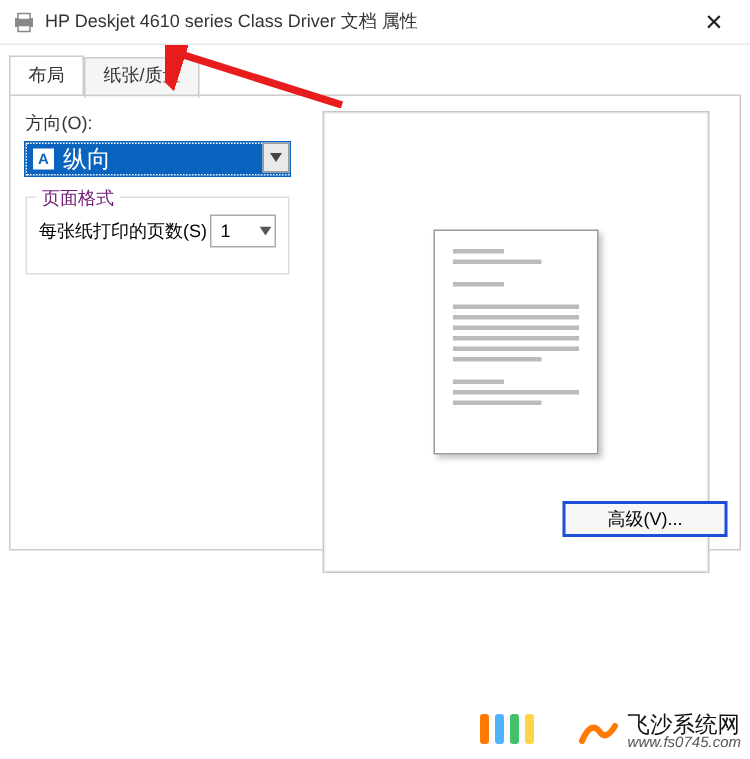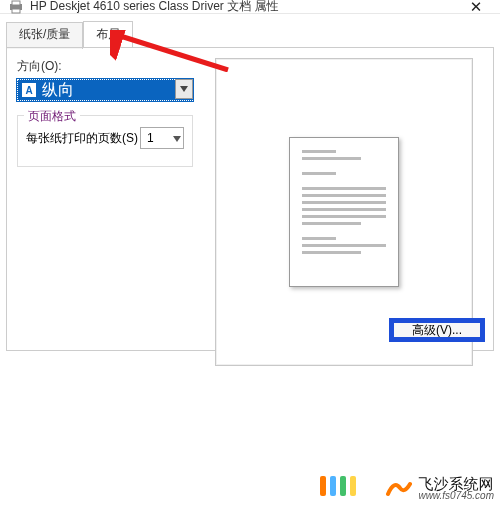--- a/index.html
+++ b/index.html
@@ -7,21 +7,21 @@
     margin: 0;
     width: 500px;
     height: 506px;
     font-family: "Microsoft YaHei", "Segoe UI", sans-serif;
     font-size: 12px;
     background: #fff;
     position: relative;
     overflow: hidden;
   }
   .titlebar {
-    height: 14px;
+    height: 30px;
     display: flex;
     align-items: center;
     padding: 0 4px 0 8px;
     background: #fff;
     border-bottom: 1px solid #e8e8e8;
   }
   .titlebar .icon { margin-right: 6px; display:flex; }
   .titlebar .title { flex: 1; font-size: 12px; color: #333; }
   .titlebar .close {
     width: 40px; height: 28px;
@@ -142,22 +142,22 @@
   .page .ln { height:3px; background:#bbb; margin-bottom:4px; }
   .page .ln.s { width:40%; }
   .page .ln.m { width:70%; }
   .page .ln.l { width:100%; }
   .page .sp { height:8px; }
   .adv-btn {
     position: absolute;
     right: 8px;
     bottom: 8px;
     height: 24px;
-    padding: 0 18px;
-    border: 5px solid #1d4ed8;
+    padding: 0 28px;
+    border: 2px solid #1d4ed8;
     background: #f7f7f7;
     font-size: 12px;
     display:flex;align-items:center;
   }
   
   .arrow {
     position: absolute;
     left: 110px; top: 30px;
     width: 120px; height: 42px;
     pointer-events:none;
@@ -193,22 +193,22 @@
       <rect x="2" y="4" width="12" height="6" fill="#888"></rect>
       <rect x="4" y="1" width="8" height="4" fill="#fff" stroke="#888"></rect>
       <rect x="4" y="9" width="8" height="4" fill="#fff" stroke="#888"></rect>
     </svg>
   </span>
   <span class="title">HP Deskjet 4610 series Class Driver 文档 属性</span>
   <span class="close">✕</span>
 </div>
 
 <div class="tabs">
+  <div class="tab">布局</div>
   <div class="tab inactive">纸张/质量</div>
-  <div class="tab">布局</div>
 </div>
 
 <div class="tab-body">
   <div class="left-col">
     <div class="label">方向(O):</div>
     <div class="select-orient">
       <span class="doc-icon">A</span>
       <span class="val">纵向</span>
       <span class="chev">
         <svg width="8" height="6" viewBox="0 0 8 6">

